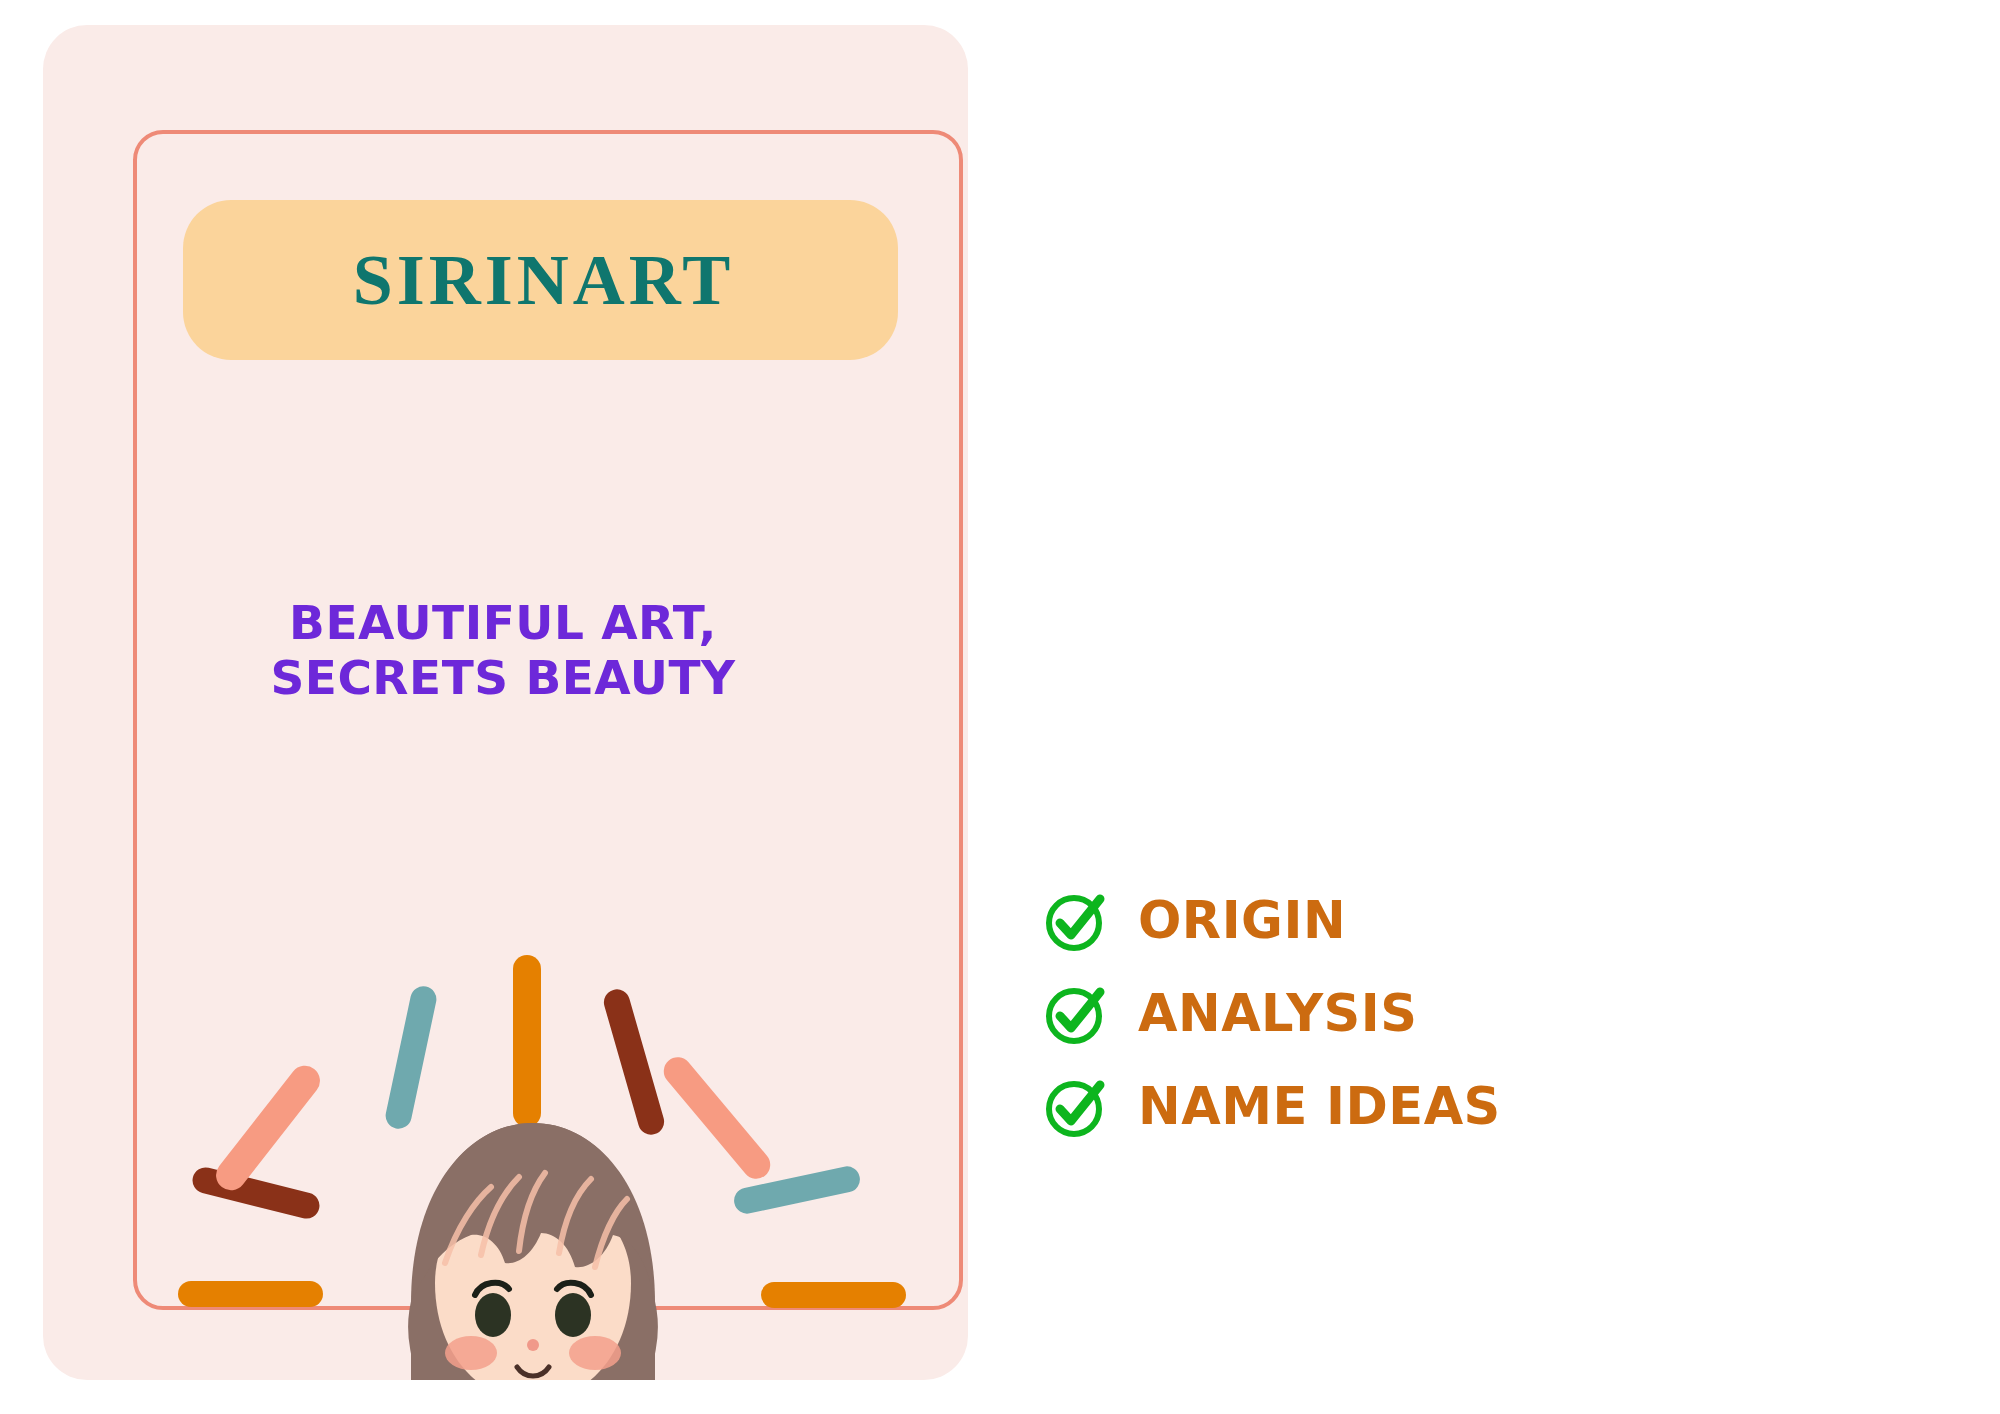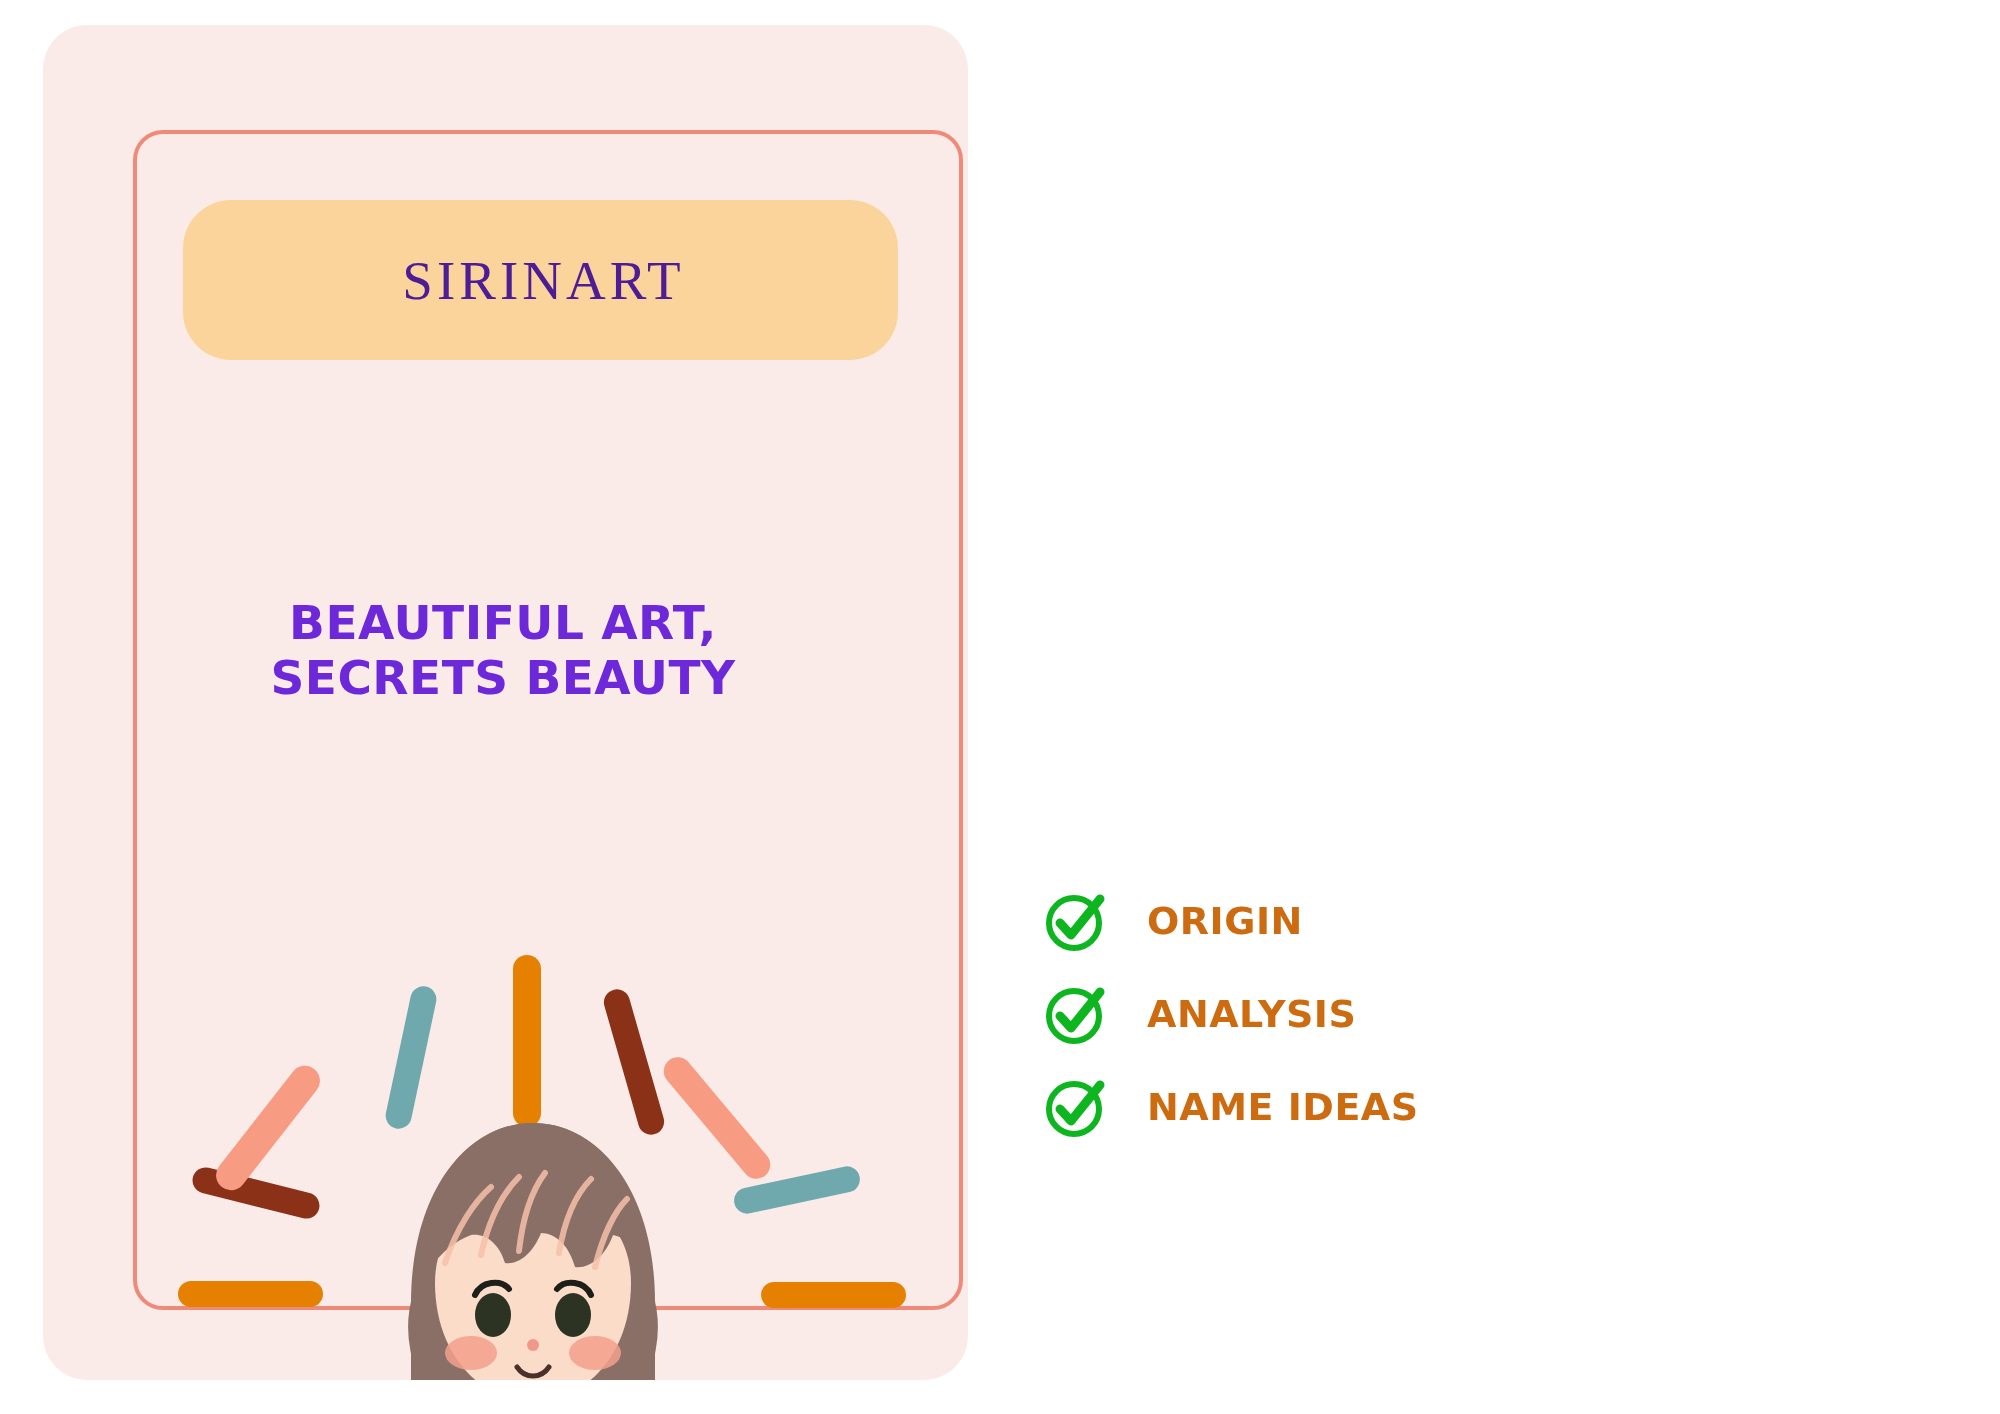--- a/index.html
+++ b/index.html
@@ -31,24 +31,24 @@
   
   .brand-pill{
     position:absolute; left:140px; top:175px;
     width:715px; height:160px;
     background:#FBD49B;
     border-radius:48px;
     display:flex; align-items:center; justify-content:center;
   }
   .brand-text{
     font-family:"Liberation Serif", serif;
-    font-size:55px;
+    font-size:72px;
     letter-spacing:4px;
-    color:#4c1d95;
-    font-weight:400;
+    color:#0f766e;
+    font-weight:700;
     line-height:1;
     padding-left:6px;
   }
 
   
   .tagline{
     position:absolute; left:150px; top:570px;
     width:620px;
     text-align:center;
     font-family:"DejaVu Sans", sans-serif;
@@ -81,24 +81,24 @@
   .checklist{ position:absolute; left:1040px; top:878px; width:850px; }
   .check-row{
     display:flex; align-items:center;
     height:85px;
     margin-bottom:8px;
   }
   .check-icon{ width:72px; height:72px; flex:0 0 72px; position:relative; }
   .check-label{
     font-family:"DejaVu Sans", sans-serif;
     font-weight:bold;
-    font-size:38px;
+    font-size:51px;
     letter-spacing:0.5px;
     color:#CC6B10;
-    margin-left:35px;
+    margin-left:26px;
     white-space:nowrap;
   }
 </style>
 </head>
 <body>
 
 <div id="stage">
 
   <div class="card-outer">
 

